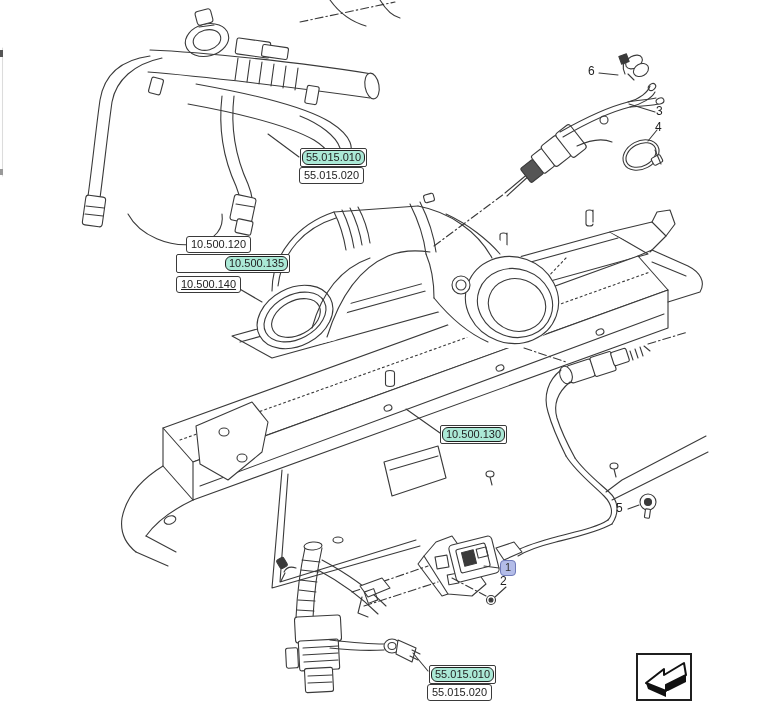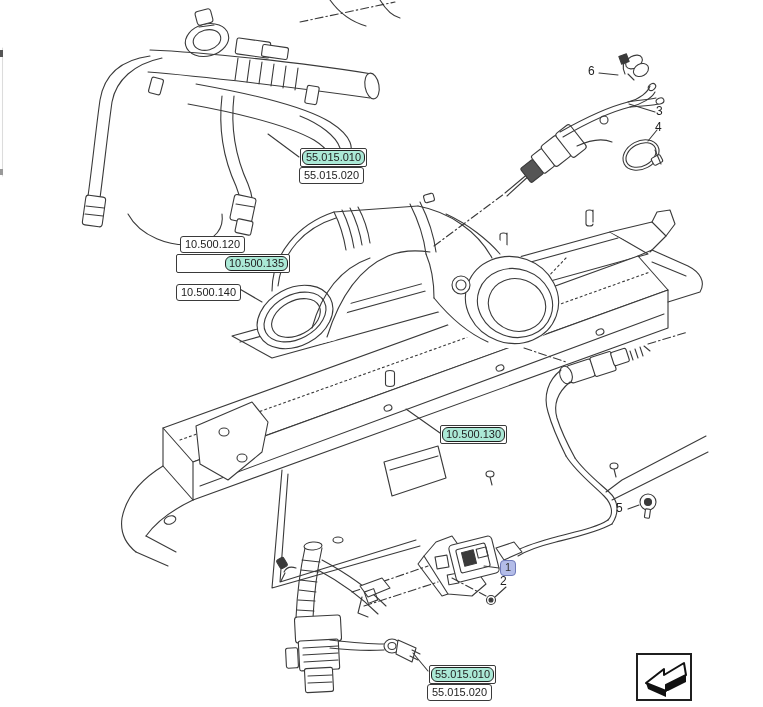--- a/index.html
+++ b/index.html
@@ -230,27 +230,27 @@
   </g>
 </svg>
 
 <div class="plabel hl" style="left:300px;top:148px;">
   <span class="inner">55.015.010</span>
 </div>
 <div class="plabel" style="left:299px;top:167px;">
   <span class="inner">55.015.020</span>
 </div>
 
-<div class="plabel" style="left:180px;top:236px;text-align:right;">
+<div class="plabel" style="left:186px;top:236px;text-align:right;">
   <span class="inner">10.500.120</span>
 </div>
 <div class="plabel hl" style="left:176px;top:254px;padding-left:48px;">
   <span class="inner">10.500.135</span>
 </div>
-<div class="plabel" style="left:176px;top:284px;">
+<div class="plabel" style="left:176px;top:276px;text-decoration:underline;">
   <span class="inner">10.500.140</span>
 </div>
 
 <div class="plabel hl" style="left:440px;top:425px;">
   <span class="inner">10.500.130</span>
 </div>
 
 <div class="plabel hl" style="left:429px;top:665px;">
   <span class="inner">55.015.010</span>
 </div>

